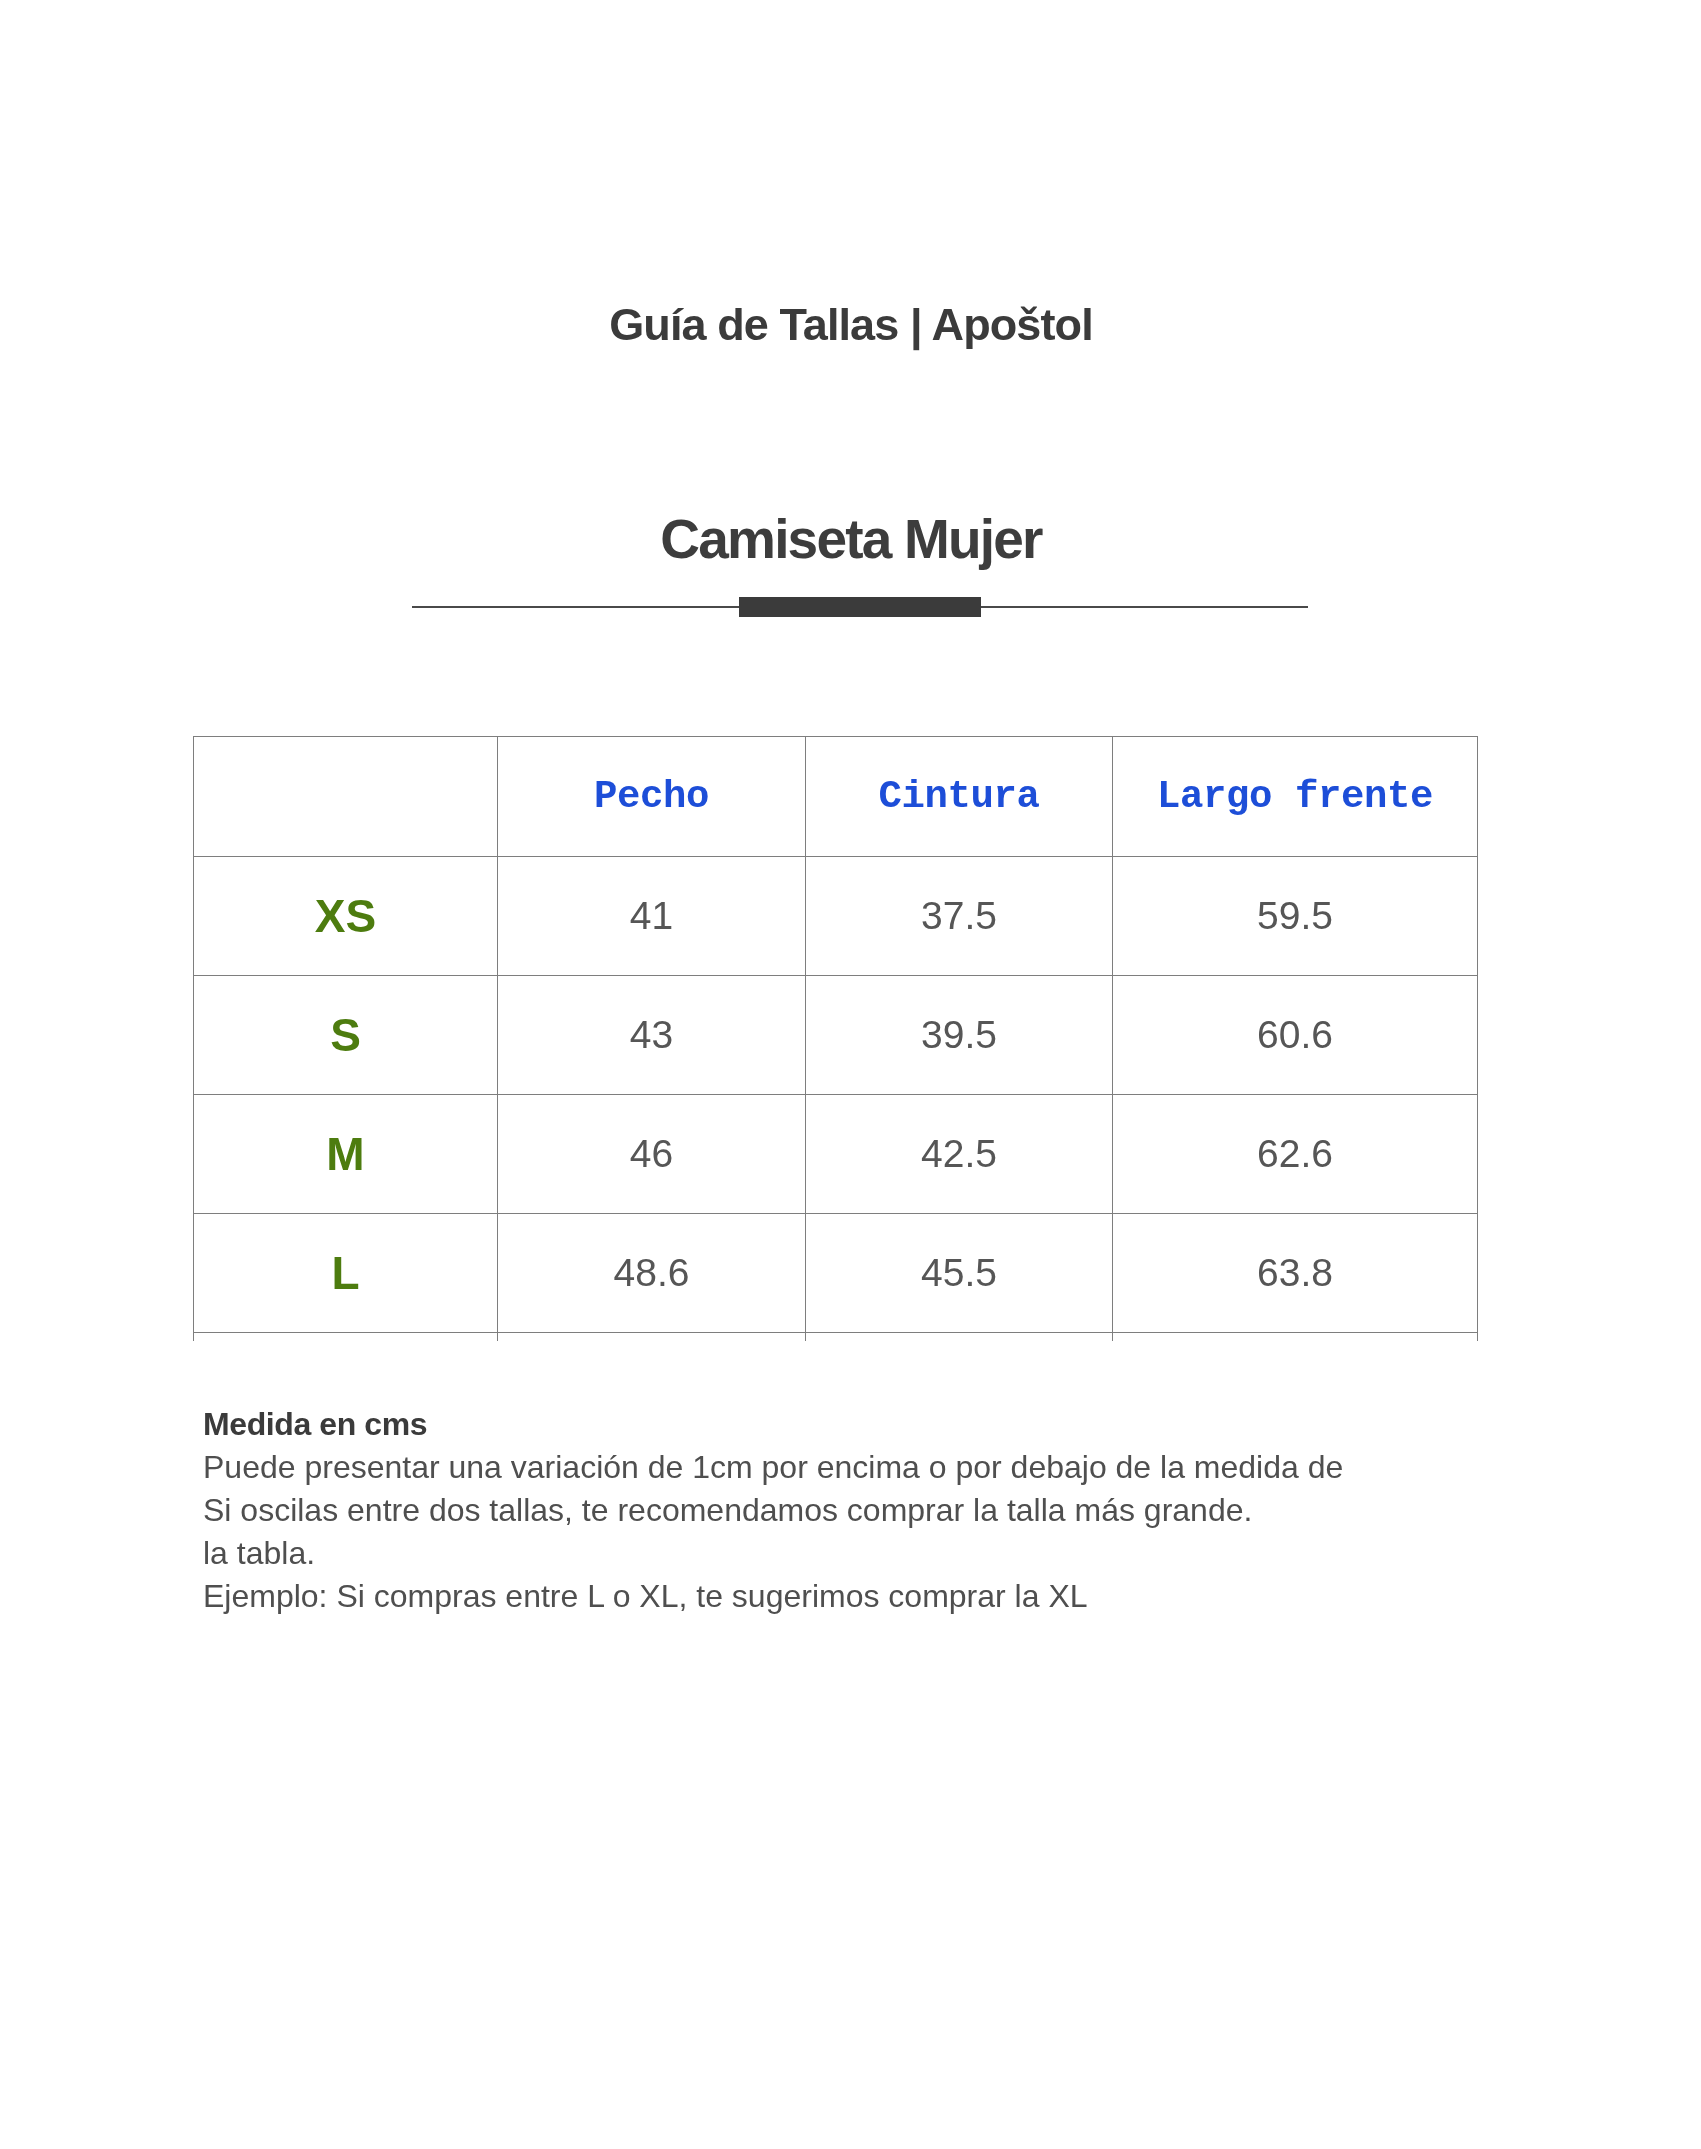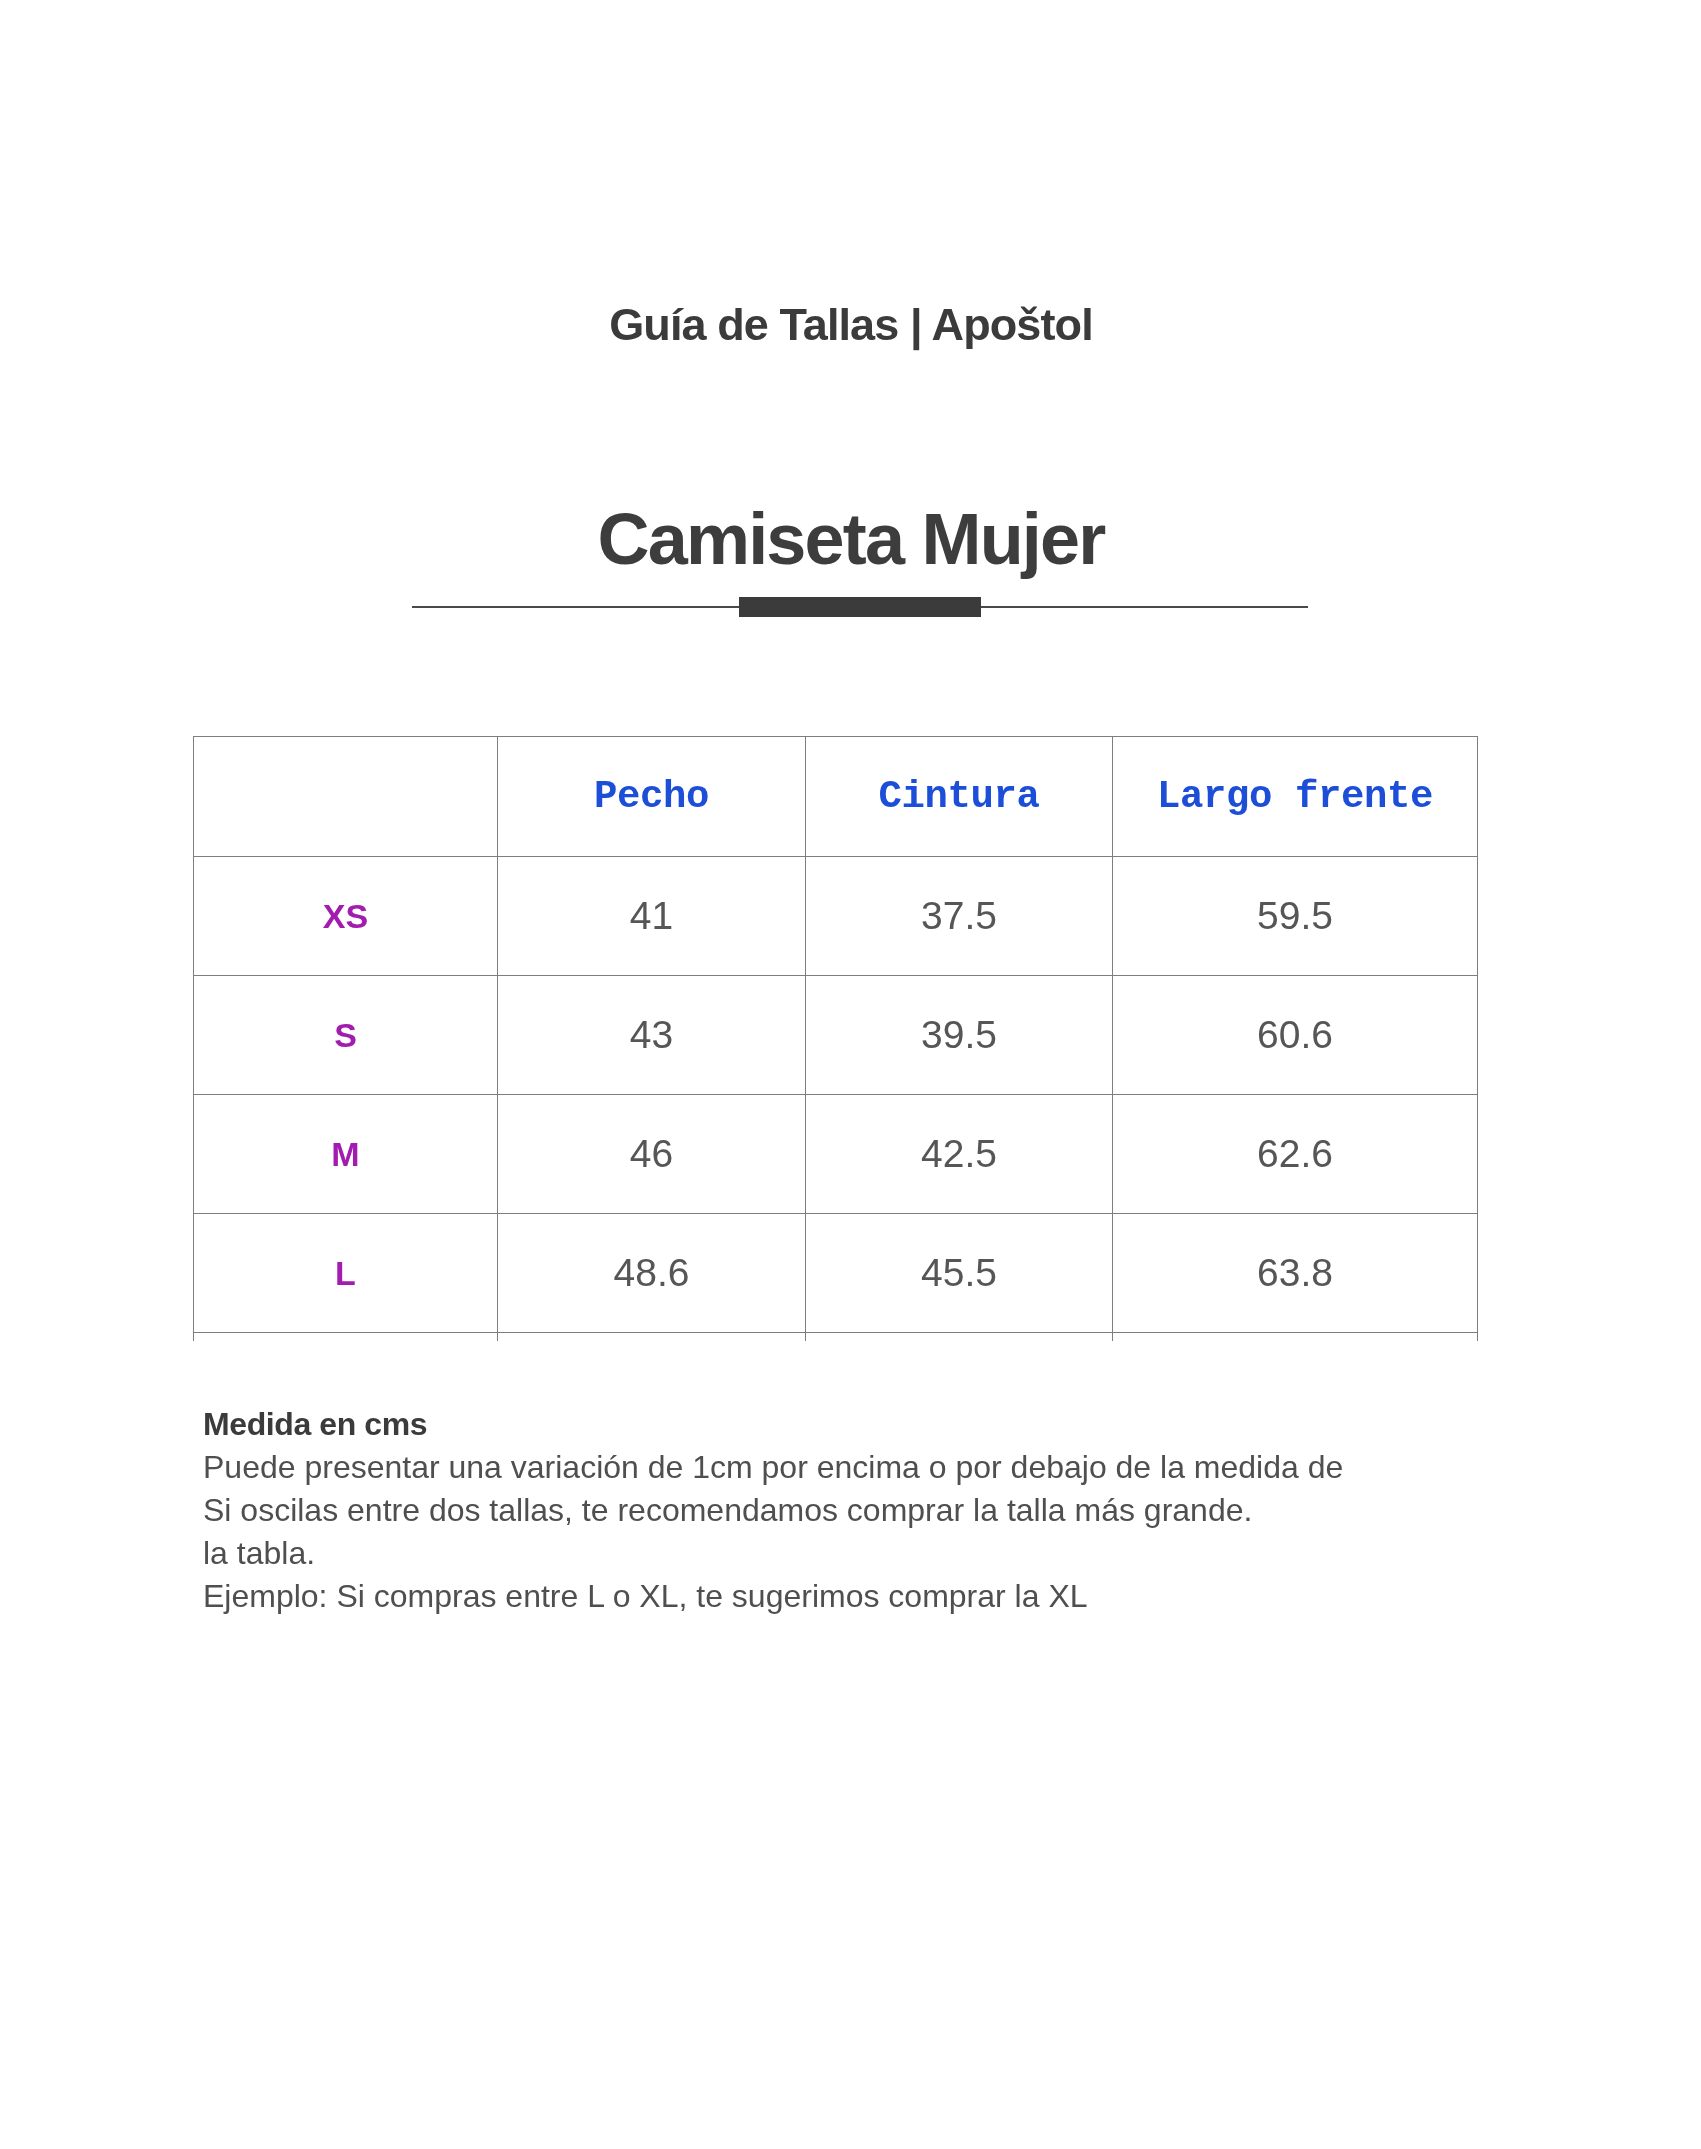--- a/index.html
+++ b/index.html
@@ -14,21 +14,21 @@
 
   .brand-line {
     position: absolute; top: 274px; left: 0; width: 1702px;
     text-align: center;
     font-size: 45px; font-weight: 800; letter-spacing: -0.9px;
     color: #3b3b3b; line-height: 50px;
   }
   .product-title {
     position: absolute; top: 469px; left: 0; width: 1702px;
     text-align: center; margin: 0;
-    font-size: 72px; font-weight: 800; letter-spacing: -1.8px;
+    font-size: 55px; font-weight: 800; letter-spacing: -1.8px;
     color: #3d3d3d; line-height: 88px;
   }
 
   .title-divider {
     position: absolute; top: 570px; left: 412px; width: 896px; height: 21.5px;
   }
   .divider-line {
     position: absolute; top: 9.9px; left: 0; width: 100%; height: 1.8px;
     background: #4a4a4a;
   }
@@ -47,21 +47,21 @@
   .size-table th, .size-table td {
     border: 1.8px solid #7e7e7e;
     text-align: center; vertical-align: middle; padding: 0;
   }
   .size-table thead tr { height: 120px; }
   .size-table tbody tr { height: 119px; }
   th.col-header {
     font-size: 39px; font-weight: 700; letter-spacing: -0.4px; color: #1d4ed8; font-family: Liberation Mono, monospace;
   }
   th.size-label {
-    font-size: 34px; font-weight: 700; color: #a21caf;
+    font-size: 46px; font-weight: 700; color: #4d7c0f;
   }
   td.value-cell {
     font-size: 39px; font-weight: 400; color: #565656;
   }
   tr.stub-row { height: 107px; }
 
   .notes {
     position: absolute; top: 1377px; left: 203px; width: 1343px;
     font-size: 32px; line-height: 43px; color: #4f4f4f;
   }

